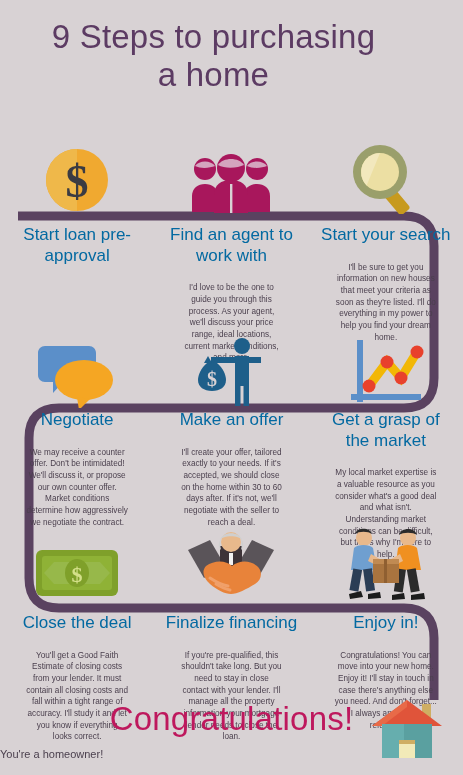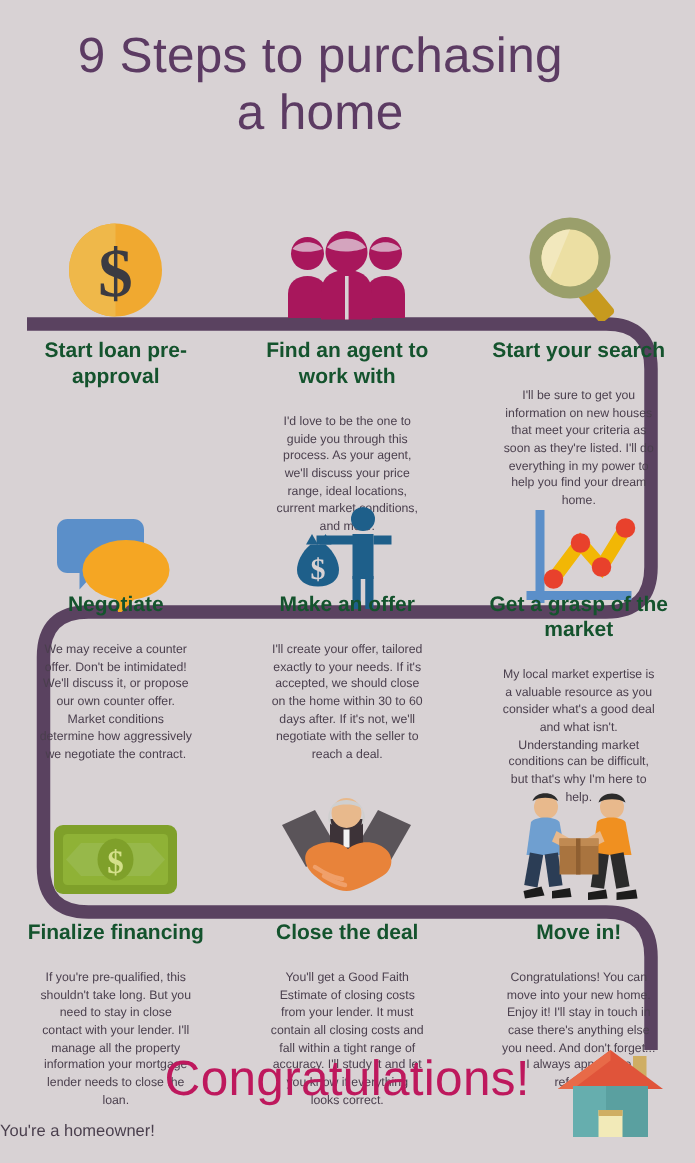--- a/index.html
+++ b/index.html
@@ -25,21 +25,21 @@
 
   
   .icon-row{position:absolute;left:0;width:463px;height:86px;display:flex;}
   .icon-cell{flex:1;display:flex;align-items:flex-end;justify-content:center;}
   .icon-cell svg{display:block;}
 
   
   .text-row{position:absolute;left:0;width:463px;display:flex;}
   .step{flex:1;padding:0 10px;box-sizing:border-box;text-align:center;}
   .step-title{
-    color:#14532d;font-size:14px;line-height:1.22;margin:0 0 7px 0;font-weight:700;
+    color:#0369a1;font-size:17px;line-height:1.22;margin:0 0 7px 0;font-weight:400;
   }
   .step-body{
     color:#4a3f4d;font-size:8.2px;line-height:1.42;margin:16px;
   }
 
   
   .congrats{
     position:absolute;left:0;top:700px;width:463px;text-align:center;
     color:#be185d;font-size:33px;font-weight:400;letter-spacing:.2px;
   }
@@ -149,21 +149,21 @@
           <path d="M22 46 L40 22 L54 38 L70 12"></path>
         </g>
         <circle cx="22" cy="46" r="6.5" fill="#e8412c"></circle>
         <circle cx="40" cy="22" r="6.5" fill="#e8412c"></circle>
         <circle cx="54" cy="38" r="6.5" fill="#e8412c"></circle>
         <circle cx="70" cy="12" r="6.5" fill="#e8412c"></circle>
       </svg>
     </div>
   </div>
 
-  <div class="text-row" style="top:394px;">
+  <div class="text-row" style="top:410px;">
     <div class="step">
       <p class="step-title">Negotiate</p>
       <p class="step-body">We may receive a counter offer. Don't be intimidated! We'll discuss it, or propose our own counter offer. Market conditions determine how aggressively we negotiate the contract.</p>
     </div>
     <div class="step">
       <p class="step-title">Make an offer</p>
       <p class="step-body">I'll create your offer, tailored exactly to your needs. If it's accepted, we should close on the home within 30 to 60 days after. If it's not, we'll negotiate with the seller to reach a deal.</p>
     </div>
     <div class="step">
       <p class="step-title">Get a grasp of the market</p>
@@ -225,29 +225,29 @@
 
         <rect x="33" y="33" width="26" height="24" fill="#a9743f"></rect>
         <rect x="33" y="33" width="26" height="5" fill="#c08a52"></rect>
         <rect x="44" y="33" width="3" height="24" fill="#8f5f31"></rect>
       </svg>
     </div>
   </div>
 
   <div class="text-row" style="top:613px;">
     <div class="step">
+      <p class="step-title">Close the deal</p>
+      <p class="step-body">You'll get a Good Faith Estimate of closing costs from your lender. It must contain all closing costs and fall within a tight range of accuracy. I'll study it and let you know if everything looks correct.</p>
+    </div>
+    <div class="step">
       <p class="step-title">Finalize financing</p>
       <p class="step-body">If you're pre-qualified, this shouldn't take long. But you need to stay in close contact with your lender. I'll manage all the property information your mortgage lender needs to close the loan.</p>
     </div>
     <div class="step">
-      <p class="step-title">Close the deal</p>
-      <p class="step-body">You'll get a Good Faith Estimate of closing costs from your lender. It must contain all closing costs and fall within a tight range of accuracy. I'll study it and let you know if everything looks correct.</p>
-    </div>
-    <div class="step">
-      <p class="step-title">Move in!</p>
+      <p class="step-title">Enjoy in!</p>
       <p class="step-body">Congratulations! You can move into your new home. Enjoy it! I'll stay in touch in case there's anything else you need. And don't forget... I always appreciate referrals!</p>
     </div>
   </div>
 
   <div class="congrats">Congratulations!</div>
   <div class="sub">You're a homeowner!</div>
 
   <svg class="house" width="74" height="64" viewBox="0 0 74 64">
     <rect x="52" y="6" width="9" height="16" fill="#cfae63"></rect>
     <path d="M37 2L72 28H2z" fill="#e0543a"></path>

